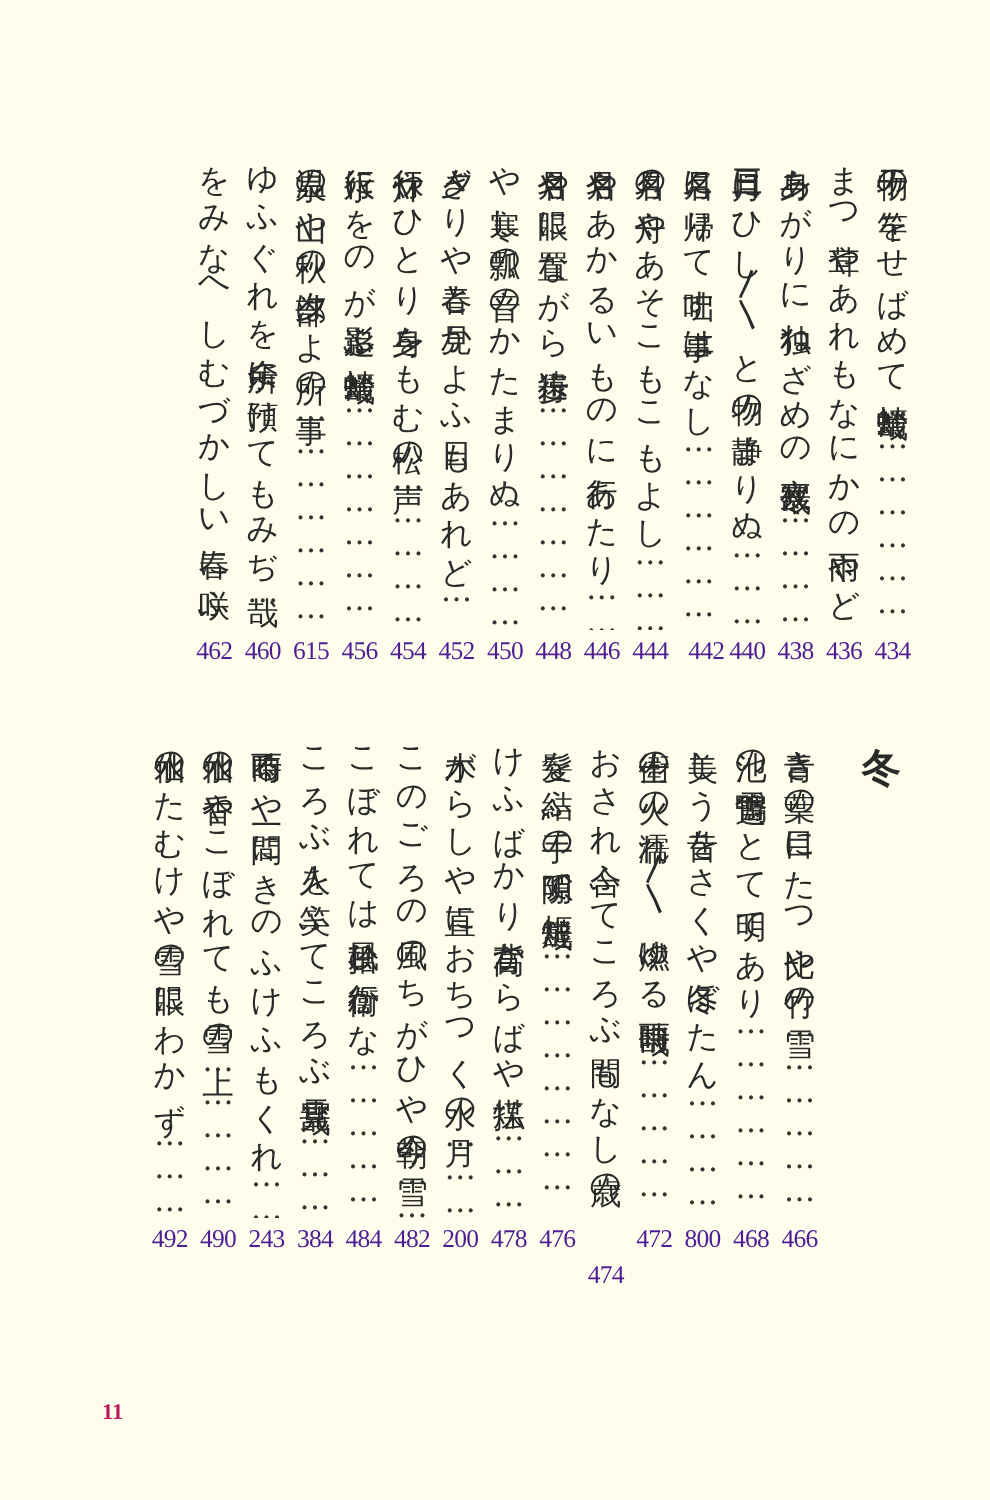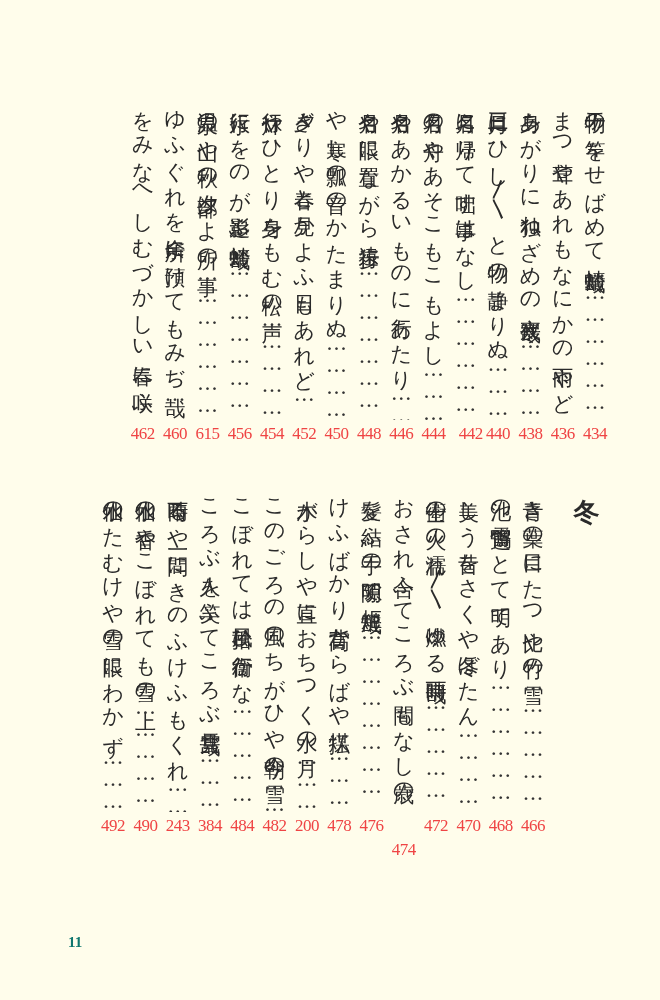--- a/index.html
+++ b/index.html
@@ -2,23 +2,23 @@
 <html><head>
 <meta charset="utf-8">
 <style>
   html, body { margin:0; padding:0; }
   body { width:660px; height:1000px; background:#fffdeb; position:relative; overflow:hidden;
          font-family:"DejaVu Serif", "Liberation Serif", serif; color:#2a2a2a; }
   .col { position:absolute; width:26px; writing-mode:vertical-rl; text-orientation:upright;
          font-size:21px; line-height:26px; letter-spacing:1.5px; white-space:nowrap; overflow:hidden; }
   .col .dots { letter-spacing:-2px; color:#333; }
   .num { position:absolute; width:34px; text-align:center; font-size:17px;
-         font-family:"Liberation Serif", serif; color:#ef4444; letter-spacing:-0.5px; }
+         font-family:"Liberation Serif", serif; color:#4c1d95; letter-spacing:-0.5px; }
   .season { position:absolute; left:570px; top:478px; writing-mode:vertical-rl; font-size:26px; font-weight:bold; }
-  .page-num { position:absolute; left:68px; top:934px; font-size:15px; font-family:"Liberation Serif", serif; font-weight:bold; color:#0f766e; }
+  .page-num { position:absolute; left:68px; top:934px; font-size:15px; font-family:"Liberation Serif", serif; font-weight:bold; color:#be185d; }
 </style>
 </head>
 <body>
 
 <div id="top">
     <div class="col" style="left: 582px; top: 96px; height: 324px;"><span>干物の竿をせばめて蜻蛉哉</span><span class="dots">…………………………</span></div>
     <div class="num" style="left: 578px; top: 424px;">434</div>
     <div class="col" style="left: 549.7px; top: 96px; height: 324px;"><span>まつ茸やあれもなにかの雨やどり</span></div>
     <div class="num" style="left: 545.7px; top: 424px;">436</div>
     <div class="col" style="left: 517.4px; top: 96px; height: 324px;"><span>身あがりに独ねざめの夜寒哉</span><span class="dots">…………………………</span></div>
@@ -48,21 +48,21 @@
     <div class="col" style="left: 129.8px; top: 96px; height: 324px;"><span>をみなへしむづかしい春に咲ふより</span></div>
     <div class="num" style="left: 125.8px; top: 424px;">462</div>
   </div>
 <div id="winter">
   <div class="season">冬</div>
 <div class="col" style="left: 520px; top: 484px; height: 328px;"><span>青き葉の目にたつ比や竹の雪</span><span class="dots">…………………………</span></div>
     <div class="num" style="left: 516px; top: 816px;">466</div>
     <div class="col" style="left: 487.7px; top: 484px; height: 328px;"><span>池の雪鴨遊べとて明てあり</span><span class="dots">…………………………</span></div>
     <div class="num" style="left: 483.7px; top: 816px;">468</div>
     <div class="col" style="left: 455.4px; top: 484px; height: 328px;"><span>美しう昔をさくや冬ぼたん</span><span class="dots">…………………………</span></div>
-    <div class="num" style="left: 451.4px; top: 816px;">470</div>
+    <div class="num" style="left: 451.4px; top: 816px;">800</div>
     <div class="col" style="left: 423.1px; top: 484px; height: 328px;"><span>衛士の火の濡れ〳〵燃ゆる時雨哉</span><span class="dots">…………………………</span></div>
     <div class="num" style="left: 419.1px; top: 816px;">472</div>
     <div class="col" style="left: 390.8px; top: 484px; height: 328px;"><span>おされ合ふてころぶ間もなし歳の市</span><span class="dots">…………………………</span></div>
     <div class="num" style="left: 386.8px; top: 816px; margin-top: 24px;">474</div>
     <div class="col" style="left: 358.5px; top: 484px; height: 328px;"><span>髪を結ふ手の隙明て炬燵哉</span><span class="dots">…………………………</span></div>
     <div class="num" style="left: 354.5px; top: 816px;">476</div>
     <div class="col" style="left: 326.2px; top: 484px; height: 328px;"><span>けふばかり背高からばや煤払</span><span class="dots">…………………………</span></div>
     <div class="num" style="left: 322.2px; top: 816px;">478</div>
     <div class="col" style="left: 293.9px; top: 484px; height: 328px;"><span>木がらしや直におちつく水の月</span><span class="dots">…………………………</span></div>
     <div class="num" style="left: 289.9px; top: 816px;">200</div>

